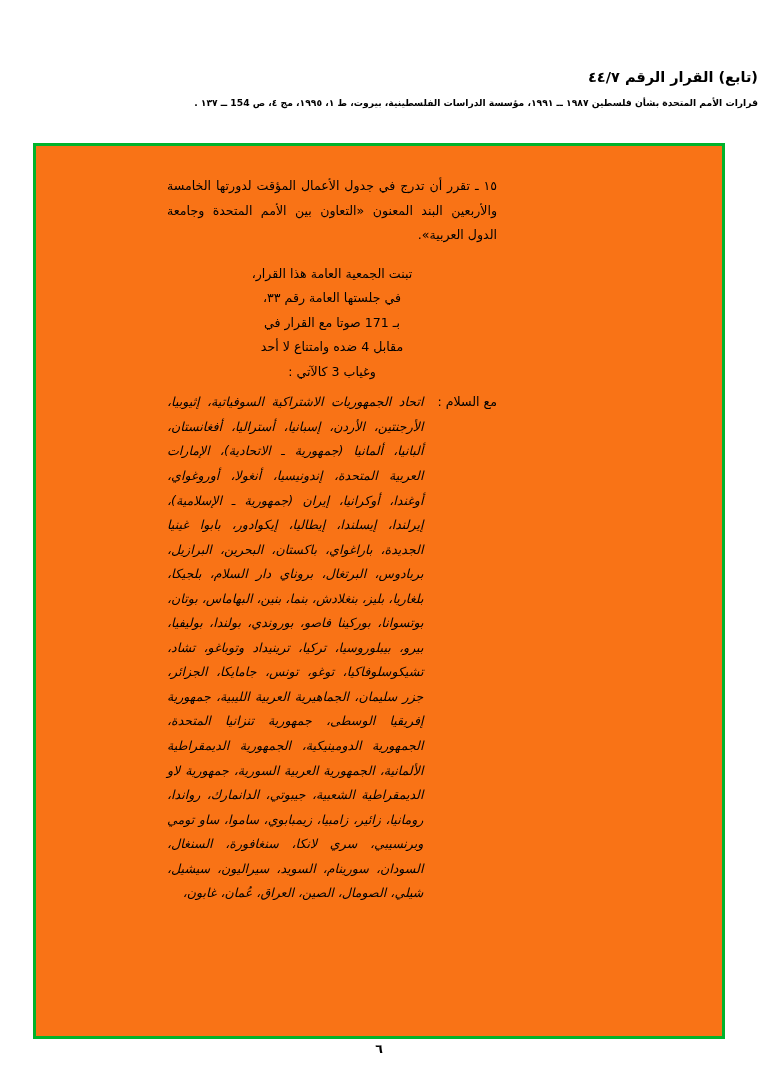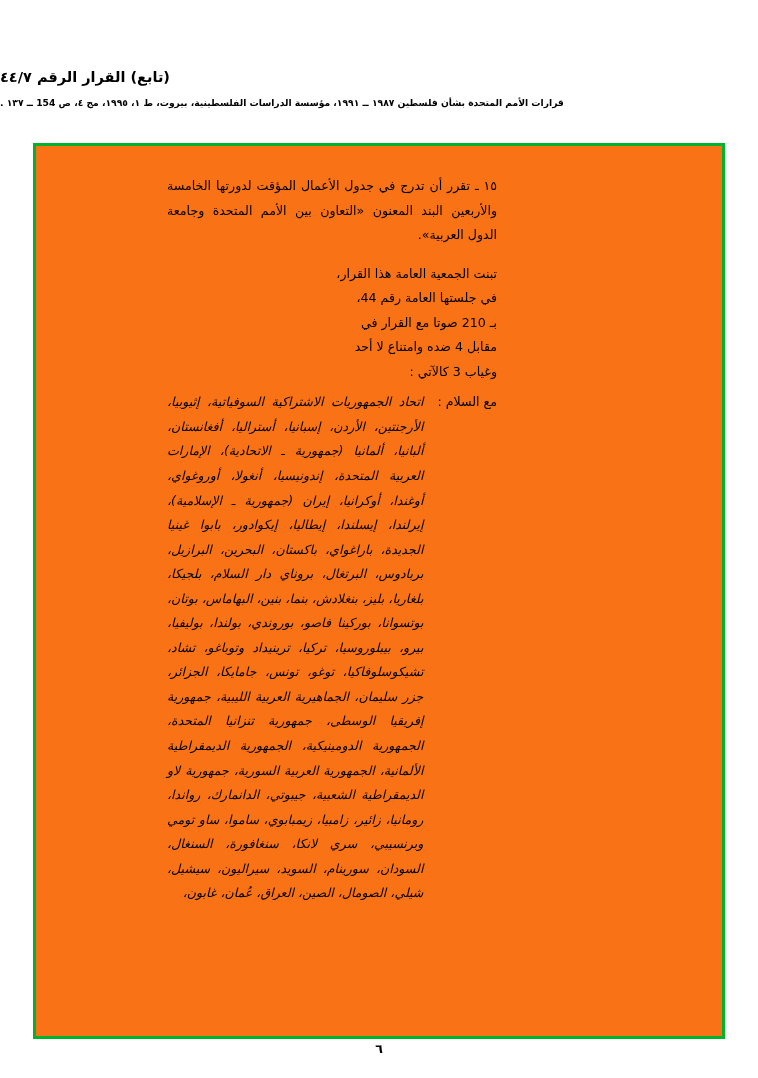--- a/index.html
+++ b/index.html
@@ -16,21 +16,21 @@
     overflow: hidden;
   }
   .page {
     width: 758px;
     height: 1078px;
     position: relative;
     box-sizing: border-box;
     padding: 0;
   }
   .header {
-    text-align: left;
+    text-align: right;
     padding-top: 68px;
   }
   .header-title {
     font-size: 14.5px;
     font-weight: bold;
     letter-spacing: 0px;
     line-height: 1.3;
     direction: rtl;
   }
   .header-subtitle {
@@ -75,21 +75,21 @@
     font-size: 12.6px;
     line-height: 1.95;
     width: 330px;
     margin-right: 195px;
     text-align: right;
   }
   .vote-lines .ln {
     white-space: nowrap;
   }
   .vote-lines .ln.r {
-    text-align: right;
+    text-align: center;
   }
   .countries-wrap {
     direction: rtl;
     font-size: 12.6px;
     line-height: 1.95;
     width: 330px;
     margin-right: 195px;
     margin-top: 6px;
     display: flex;
     flex-direction: row;
@@ -127,22 +127,22 @@
     <div class="header-subtitle">قرارات الأمم المتحدة بشأن فلسطين ١٩٨٧ ــ ١٩٩١، مؤسسة الدراسات الفلسطينية، بيروت، ط ١، ١٩٩٥، مج ٤، ص 154 ــ ١٣٧ .</div>
   </div>
 
   <div class="frame">
     <div class="content">
 
       <div class="para indent-block">١٥ ـ تقرر أن تدرج في جدول الأعمال المؤقت لدورتها الخامسة والأربعين البند المعنون «التعاون بين الأمم المتحدة وجامعة الدول العربية».</div>
 
       <div class="vote-lines">
         <div class="ln r">تبنت الجمعية العامة هذا القرار،</div>
-        <div class="ln r">في جلستها العامة رقم 44،</div>
-        <div class="ln r">بـ 210 صوتا مع القرار في</div>
+        <div class="ln r">في جلستها العامة رقم ٣٣،</div>
+        <div class="ln r">بـ 171 صوتا مع القرار في</div>
         <div class="ln r">مقابل 4 ضده وامتناع لا أحد</div>
         <div class="ln r">وغياب 3 كالآتي :</div>
       </div>
 
       <div class="countries-wrap">
         <div class="countries-label">مع السلام  :</div>
         <div class="countries-body">اتحاد الجمهوريات الاشتراكية السوفياتية، إثيوبيا، الأرجنتين، الأردن، إسبانيا، أستراليا، أفغانستان، ألبانيا، ألمانيا (جمهورية ـ الاتحادية)، الإمارات العربية المتحدة، إندونيسيا، أنغولا، أوروغواي، أوغندا، أوكرانيا، إيران (جمهورية ـ الإسلامية)، إيرلندا، إيسلندا، إيطاليا، إيكوادور، بابوا غينيا الجديدة، باراغواي، باكستان، البحرين، البرازيل، بربادوس، البرتغال، بروناي دار السلام، بلجيكا، بلغاريا، بليز، بنغلادش، بنما، بنين، البهاماس، بوتان، بوتسوانا، بوركينا فاصو، بوروندي، بولندا، بوليفيا، بيرو، بيبلوروسيا، تركيا، ترينيداد وتوباغو، تشاد، تشيكوسلوفاكيا، توغو، تونس، جامايكا، الجزائر، جزر سليمان، الجماهيرية العربية الليبية، جمهورية إفريقيا الوسطى، جمهورية تنزانيا المتحدة، الجمهورية الدومينيكية، الجمهورية الديمقراطية الألمانية، الجمهورية العربية السورية، جمهورية لاو الديمقراطية الشعبية، جيبوتي، الدانمارك، رواندا، رومانيا، زائير، زامبيا، زيمبابوي، ساموا، ساو تومي وبرنسيبي، سري لانكا، سنغافورة، السنغال، السودان، سورينام، السويد، سيراليون، سيشيل، شيلي، الصومال، الصين، العراق، عُمان، غابون،</div>
       </div>
 
     </div>

